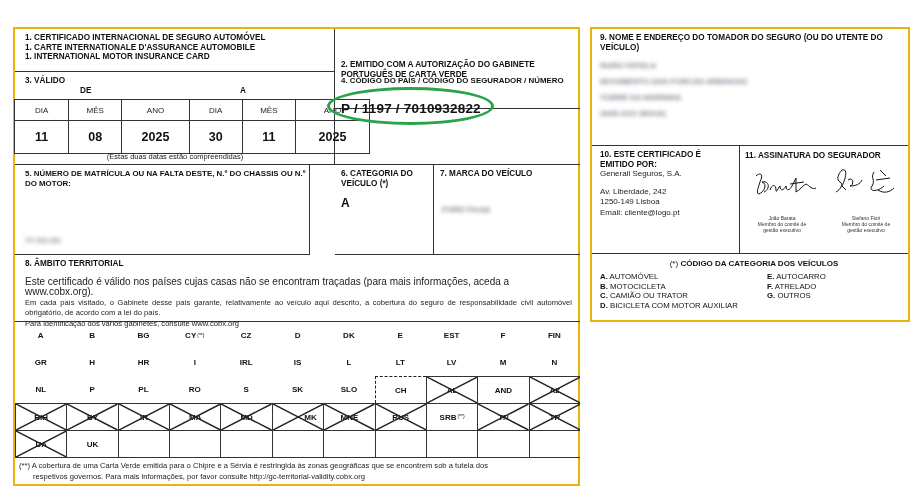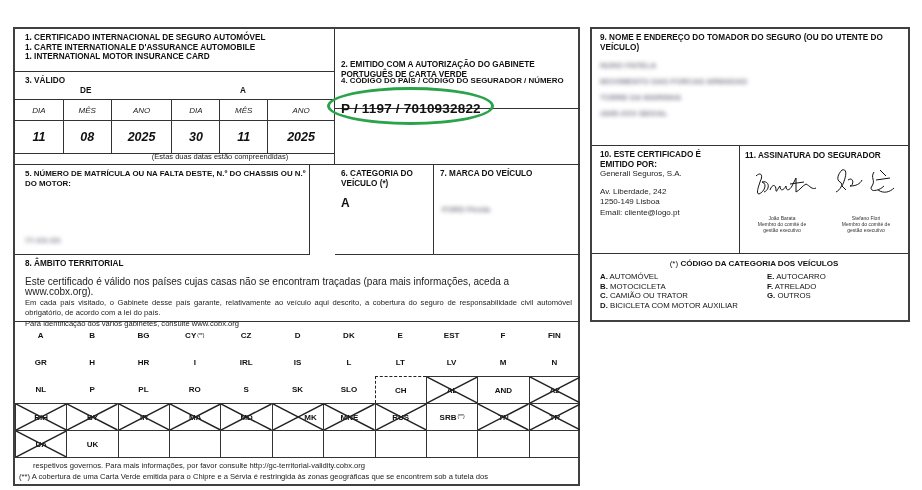--- a/index.html
+++ b/index.html
@@ -1,19 +1,19 @@
 <!DOCTYPE html>
 <html><head>
 <meta charset="utf-8">
 <style>
   * { box-sizing: border-box; margin: 0; padding: 0; }
   html, body { width: 922px; height: 490px; background: #ffffff; overflow: hidden; }
   body { position: relative; font-family: "Liberation Sans", sans-serif; color: #111; }
 
-  .card { position: absolute; border: 2px solid #404040; background: #fff; }
+  .card { position: absolute; border: 2px solid #eab308; background: #fff; }
   .cell { position: absolute; border-color: #333; border-style: solid; border-width: 0; }
   .lbl { font-weight: bold; font-size: 8.2px; line-height: 9.5px; color: #111; }
   .txt { font-size: 8px; line-height: 10.5px; color: #222; }
   .blur { display: inline-block; filter: blur(2.2px); color: #7a7a8a; font-size: 8px; font-weight: bold; }
 
   
   .vt { position: absolute; left: 0; top: 0; border-collapse: collapse; }
   .vt td { border: 1px solid #333; text-align: center; }
   .vt .h td { font-size: 8px; height: 21px; color: #222; }
   .vt .v td { font-size: 12.5px; font-weight: bold; height: 33px; }
@@ -43,41 +43,41 @@
 
   <div class="cell" style="left:320px; top:16px; width:245px; height:53px; border-bottom-width:1px; padding:4px 0 0 6px;margin-top:11px;">
     <div class="lbl">2. EMITIDO COM A AUTORIZAÇÃO DO GABINETE</div>
     <div class="lbl">PORTUGUÊS  DE CARTA VERDE</div>
   </div>
 
   <div class="cell" style="left:0; top:43px; width:320px; height:93px; border-right-width:1px; border-bottom-width:1px;">
     <div class="lbl" style="position:absolute; left:10px; top:4px;">3. VÁLIDO</div>
     <div class="lbl" style="position:absolute; left:65px; top:14px;">DE</div>
     <div class="lbl" style="position:absolute; left:225px; top:14px;">A</div>
-    <table class="vt" style="top:27px; left:-1px; width:321px;font-style:italic;">
+    <table class="vt" style="top:27px; left:-1px; width:356px;">
       <tbody>
           <tr class="h">
         <td style="width:49px;">DIA</td>
         <td style="width:48px;">MÊS</td>
         <td style="width:61px;">ANO</td>
         <td style="width:48px;">DIA</td>
         <td style="width:48px;">MÊS</td>
         <td style="width:67px;">ANO</td>
       </tr>
       <tr class="v">
         <td>11</td>
         <td>08</td>
         <td>2025</td>
         <td>30</td>
         <td>11</td>
         <td>2025</td>
       </tr>
     </tbody>
       </table>
-    <div class="txt" style="position:absolute; left:0; width:320px; top:80px; text-align:center; font-size:7.5px;margin-left:45px;">(Estas duas datas estão compreendidas)</div>
+    <div class="txt" style="position:absolute; left:0; width:320px; top:80px; text-align:center; font-size:7.5px;">(Estas duas datas estão compreendidas)</div>
   </div>
 
   <div class="cell" style="left:320px; top:43px; width:245px; height:93px; border-bottom-width:1px; padding:4px 0 0 6px;">
     <div class="lbl" style="font-size:7.9px;">4. CÓDIGO DO PAÍS / CÓDIGO DO SEGURADOR / NÚMERO</div>
     <div style="position:absolute; left:6px; top:29px; font-size:13.5px; font-weight:bold; letter-spacing:0.2px;">P / 1197 / 7010932822</div>
   </div>
 
   <div class="cell" style="left:0; top:136px; width:295px; height:90px; border-right-width:1px; border-bottom-width:1px; padding:4px 0 0 10px;">
     <div class="lbl" style="font-size:7.9px;">5. NÚMERO DE MATRÍCULA OU NA FALTA DESTE, N.º DO CHASSIS OU N.º</div>
     <div class="lbl" style="font-size:7.9px;">DO MOTOR:</div>
@@ -307,22 +307,22 @@
         <div class="cc boxed" style="left: 308.182px; top: 108px;"></div>
         <div class="cc boxed" style="left: 359.545px; top: 108px;"></div>
         <div class="cc boxed" style="left: 410.909px; top: 108px;"></div>
         <div class="cc boxed" style="left: 462.273px; top: 108px;"></div>
         <div class="cc boxed" style="left: 513.636px; top: 108px; border-right: 0px;"></div>
         <div style="position: absolute; left: 0px; top: 81px; width: 565px; border-top: 1px solid rgb(51, 51, 51);"></div>
       </div>
   </div>
 
   <div class="cell" style="left:0; top:428px; width:565px; height:29px; border-top-width:1px; padding:3px 8px 0 4px;">
+    <div class="txt" style="font-size:7.6px; text-align:justify;">(**) A cobertura de uma Carta Verde emitida para o Chipre e a Sérvia é restringida às zonas geográficas que se encontrem sob a tutela dos</div>
     <div class="txt" style="font-size:7.6px; padding-left:14px;">respetivos governos. Para mais informações, por favor consulte http://gc-territorial-validity.cobx.org</div>
-    <div class="txt" style="font-size:7.6px; text-align:justify;">(**) A cobertura de uma Carta Verde emitida para o Chipre e a Sérvia é restringida às zonas geográficas que se encontrem sob a tutela dos</div>
   </div>
 </div>
 
 <div class="green-ellipse"></div>
 
 <div class="card" style="left:590px; top:27px; width:320px; height:295px;">
 
   <div class="cell" style="left:0; top:0; width:316px; height:117px; border-bottom-width:1px; padding:4px 0 0 8px;">
     <div class="lbl">9. NOME E ENDEREÇO DO TOMADOR DO SEGURO (OU DO UTENTE DO</div>
     <div class="lbl">VEÍCULO)</div>

